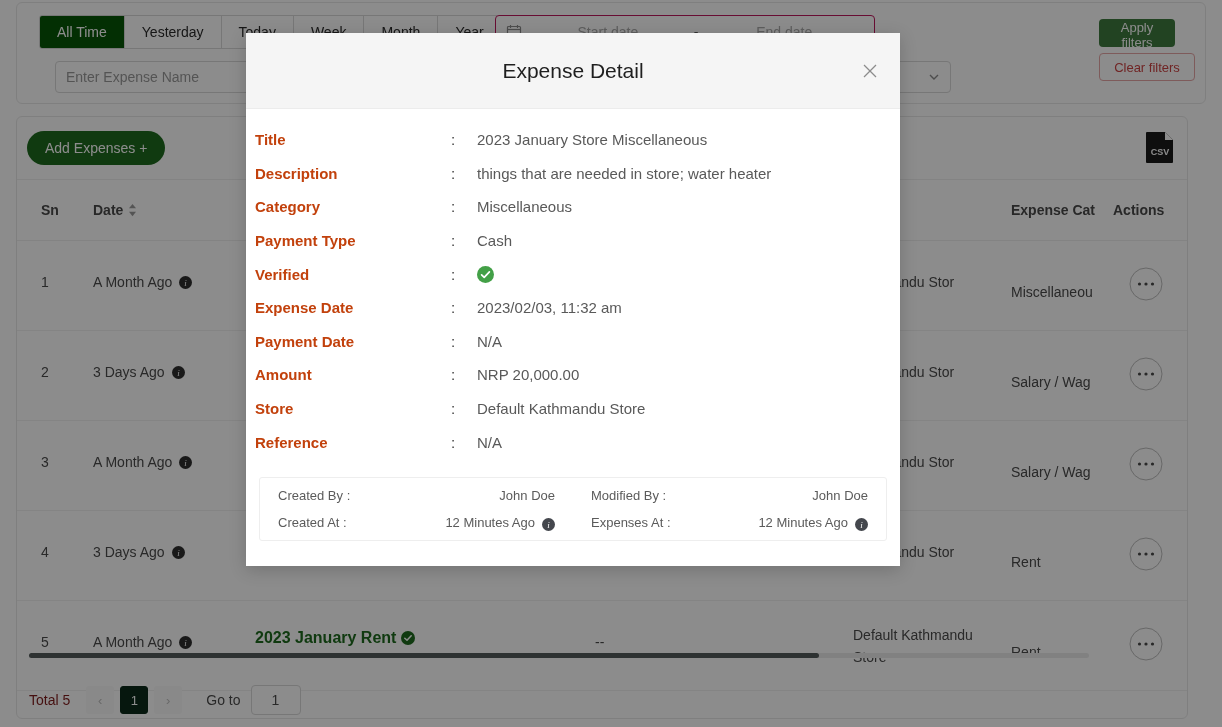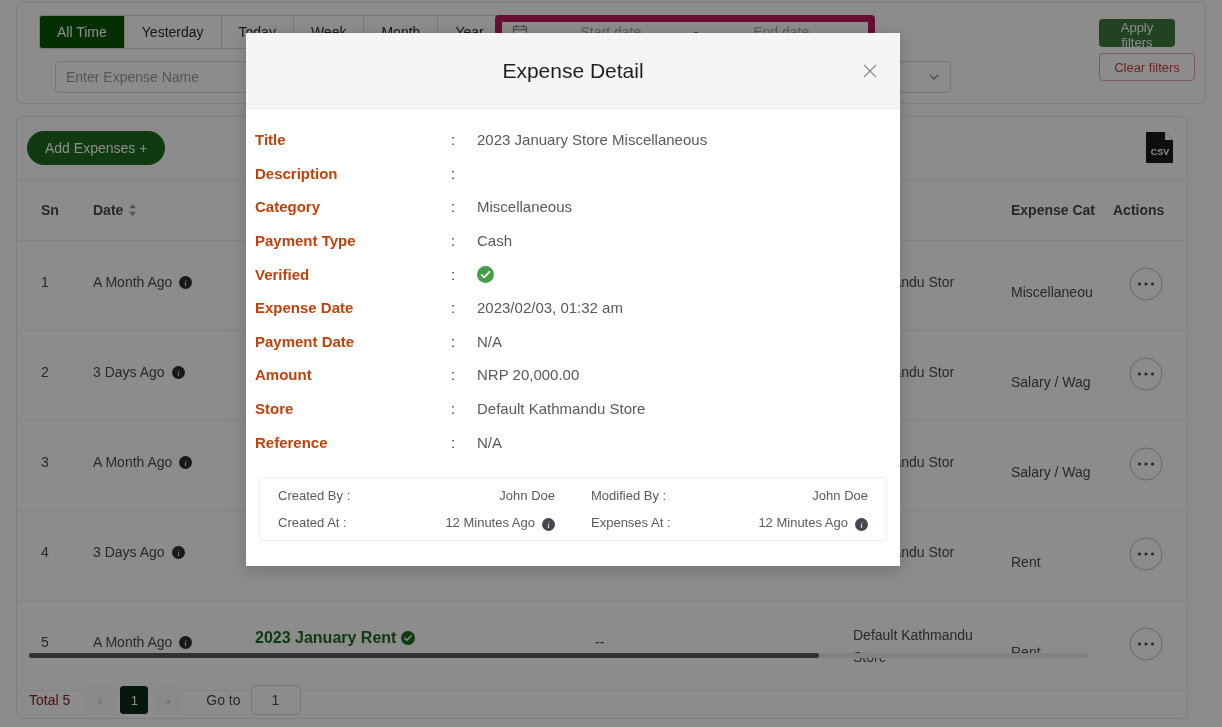--- a/index.html
+++ b/index.html
@@ -50,21 +50,21 @@
   .tab.active {
     background: #065706;
     color: #ffffff;
     font-weight: 500;
   }
 
   .daterange {
     position: absolute;
     left: 478px; top: 12px;
     width: 380px; height: 34px;
-    border: 7px solid #be185d;
+    border: 1px solid #be185d;
     border-radius: 4px;
     display: flex;
     align-items: center;
     padding: 4px 10px;
     background: #fff;
     text-decoration: underline;
   }
   .cal-icon { width: 16px; height: 16px; margin-right: 6px; color:#8c8c8c; }
   .dr-text { flex: 1; text-align: center; font-size: 14px; color: #a9a9a9; }
   .dr-sep  { color: #5a5a5a; font-size: 14px; padding: 0 6px; }
@@ -498,20 +498,21 @@
 
     <div class="drow">
       <span class="dlabel">Title</span>
       <span class="dcolon">:</span>
       <span class="dvalue">2023 January Store Miscellaneous</span>
     </div>
 
     <div class="drow">
       <span class="dlabel">Description</span>
       <span class="dcolon">:</span>
+      <span class="dvalue">things that are needed in store; water heater</span>
     </div>
 
     <div class="drow">
       <span class="dlabel">Category</span>
       <span class="dcolon">:</span>
       <span class="dvalue">Miscellaneous</span>
     </div>
 
     <div class="drow">
       <span class="dlabel">Payment Type</span>
@@ -526,21 +527,21 @@
         <svg viewBox="0 0 17 17" width="17" height="17">
           <circle cx="8.5" cy="8.5" r="8.5" fill="#43a047"></circle>
           <polyline points="4.6,8.8 7.2,11.3 12.4,5.8" fill="none" stroke="#ffffff" stroke-width="1.7" stroke-linecap="round" stroke-linejoin="round"></polyline>
         </svg>
       </span>
     </div>
 
     <div class="drow">
       <span class="dlabel">Expense Date</span>
       <span class="dcolon">:</span>
-      <span class="dvalue">2023/02/03, 01:32 am</span>
+      <span class="dvalue">2023/02/03, 11:32 am</span>
     </div>
 
     <div class="drow">
       <span class="dlabel">Payment Date</span>
       <span class="dcolon">:</span>
       <span class="dvalue">N/A</span>
     </div>
 
     <div class="drow">
       <span class="dlabel">Amount</span>

